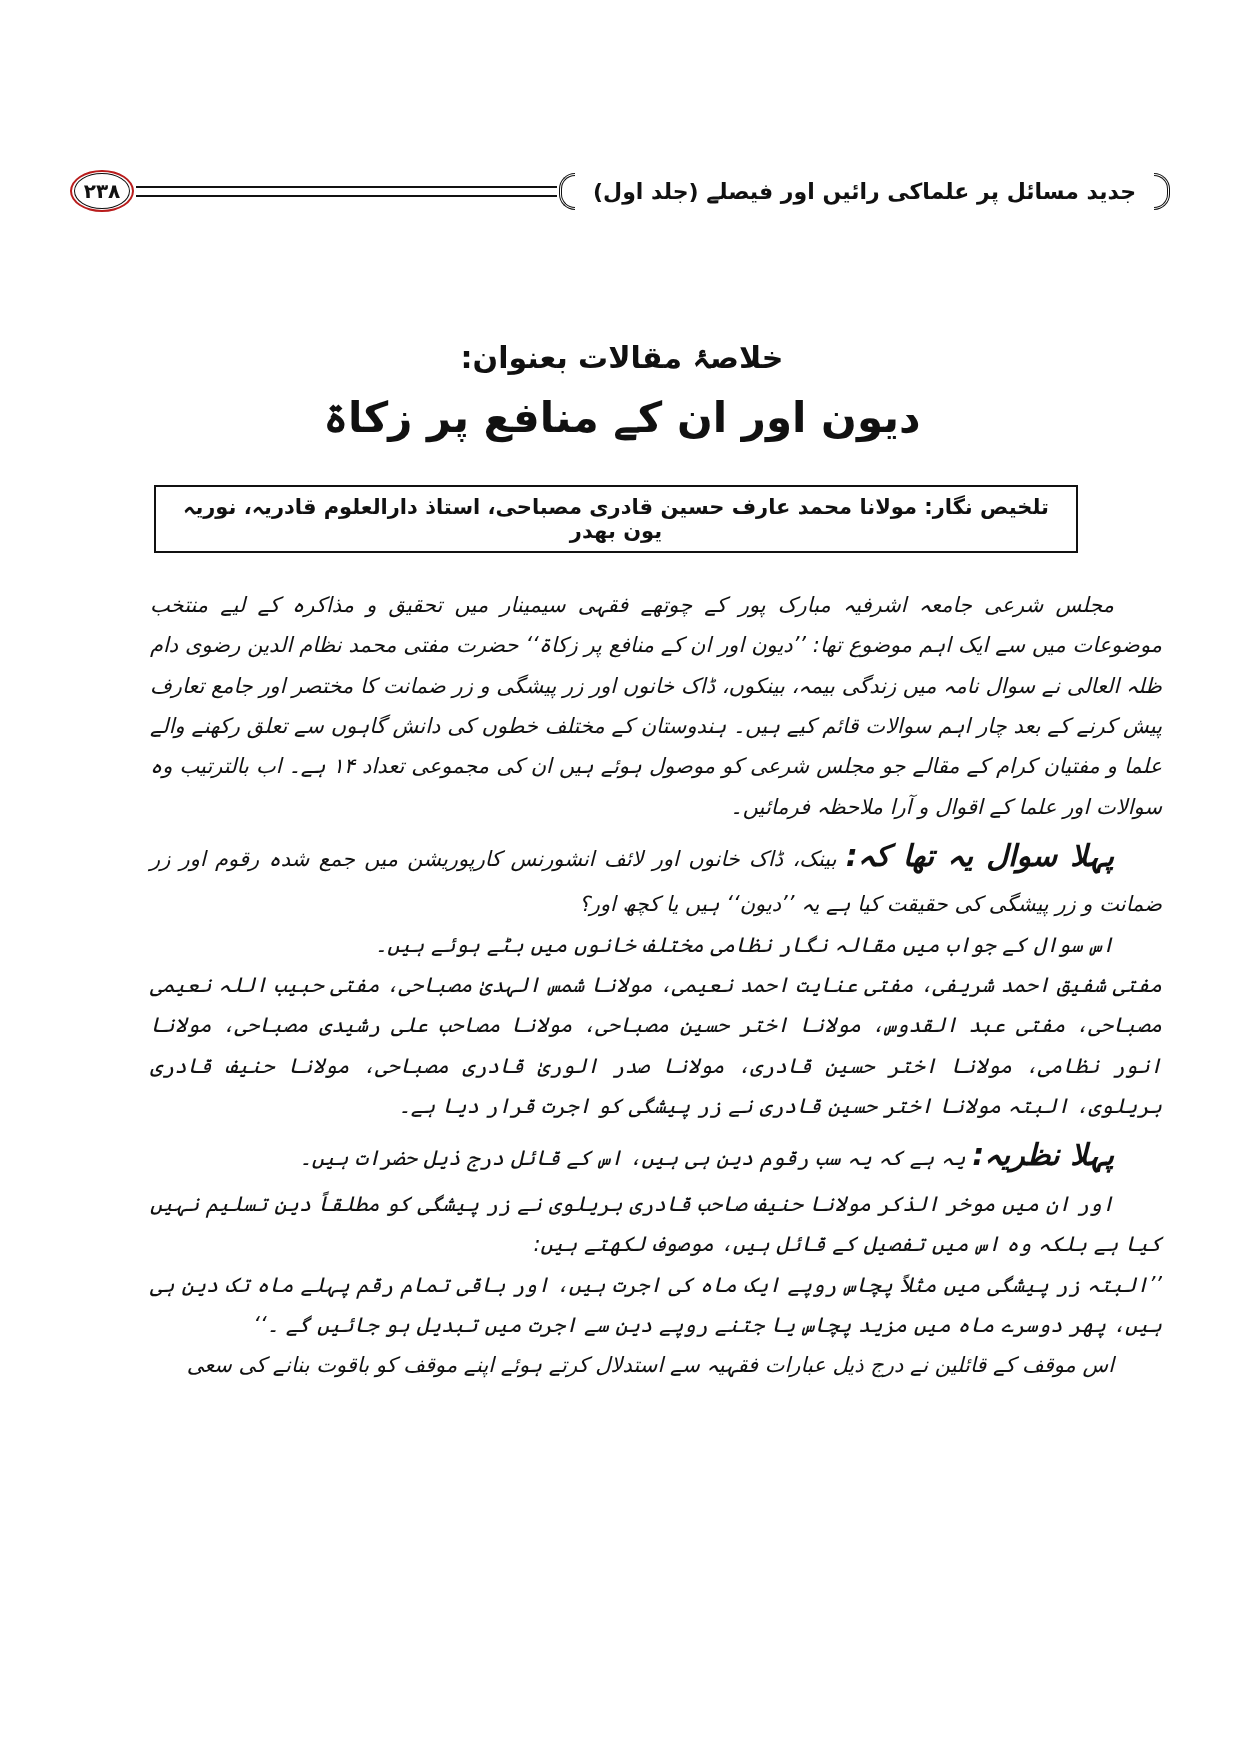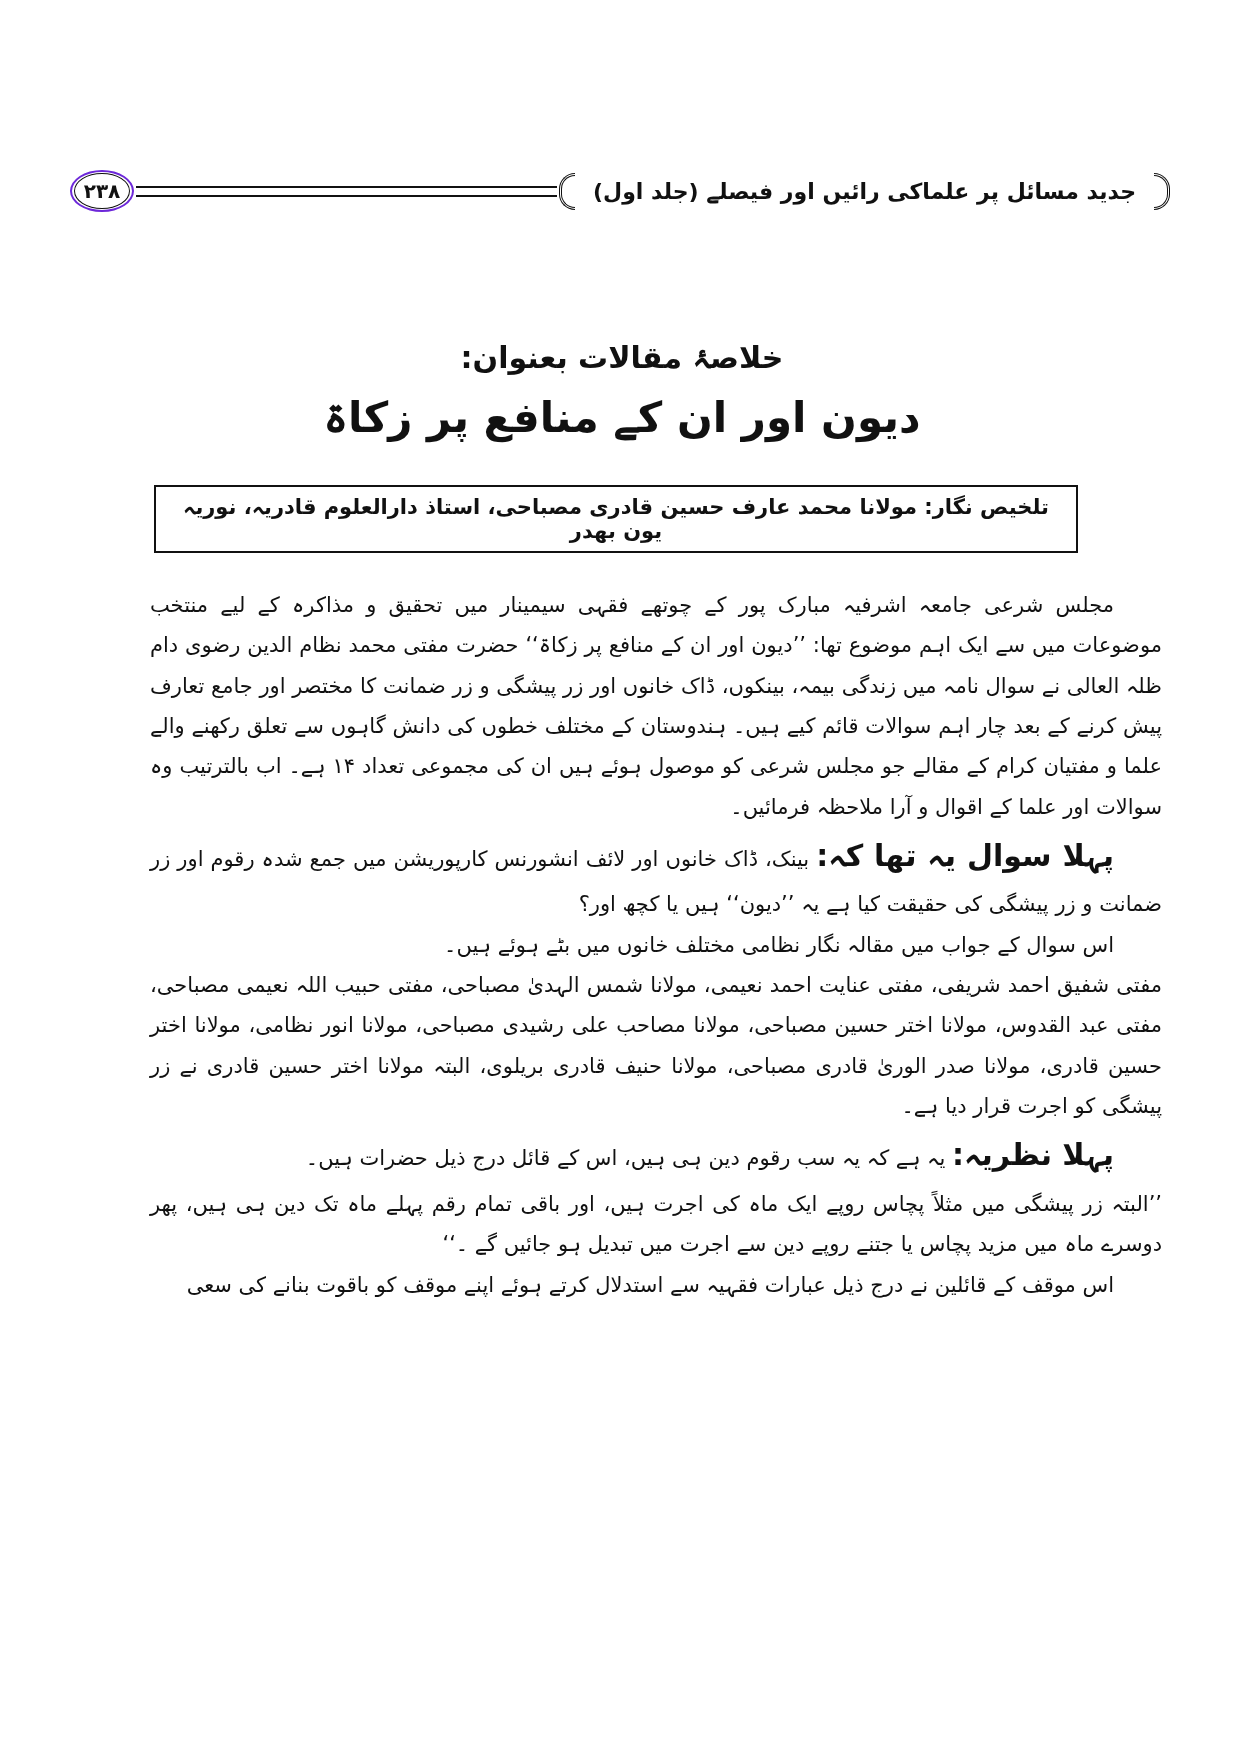--- a/index.html
+++ b/index.html
@@ -27,21 +27,21 @@
     left: 70px;
     right: 70px;
     display: flex;
     align-items: center;
     direction: ltr; 
   }
   .page-badge {
     flex: 0 0 auto;
     width: 64px;
     height: 42px;
-    border: 2px solid #6d28d9;
+    border: 2px solid #b91c1c;
     border-radius: 50%;
     display: flex;
     align-items: center;
     justify-content: center;
     box-sizing: border-box;
     padding: 2px;
   }
   .page-badge-inner {
     width: 100%;
     height: 100%;
@@ -130,20 +130,21 @@
     top: 585px;
     right: 78px;
     left: 150px;
     direction: rtl;
     text-align: justify;
     font-size: 21px;
     line-height: 1.92;
   }
   .para {
     margin: 0;
+    font-style: italic;
   }
   .para.indent {
     text-indent: 48px;
   }
   .lead {
     font-weight: bold;
     font-size: 30px;
   }
   .lead:empty { display: none; }
 </style>
@@ -172,17 +173,18 @@
   <div class="byline-wrap">
     <div class="byline-box">تلخیص نگار: مولانا محمد عارف حسین قادری مصباحی، استاذ دارالعلوم قادریہ، نوریہ یون بھدر</div>
   </div>
 
   <main class="body-text">
     <p class="para indent"><span>مجلس شرعی جامعہ اشرفیہ مبارک پور کے چوتھے فقہی سیمینار میں تحقیق و مذاکرہ کے لیے منتخب موضوعات میں سے ایک اہم موضوع تھا: ’’دیون اور ان کے منافع پر زکاۃ‘‘ حضرت مفتی محمد نظام الدین رضوی دام ظلہ العالی نے سوال نامہ میں زندگی بیمہ، بینکوں، ڈاک خانوں اور زر پیشگی و زر ضمانت کا مختصر اور جامع تعارف پیش کرنے کے بعد چار اہم سوالات قائم کیے ہیں۔ ہندوستان کے مختلف خطوں کی دانش گاہوں سے تعلق رکھنے والے علما و مفتیان کرام کے مقالے جو مجلس شرعی کو موصول ہوئے ہیں ان کی مجموعی تعداد ۱۴ ہے۔ اب بالترتیب وہ سوالات اور علما کے اقوال و آرا ملاحظہ فرمائیں۔</span></p>
     <p class="para indent"><span class="lead">پہلا سوال یہ تھا کہ:</span><span> بینک، ڈاک خانوں اور لائف انشورنس کارپوریشن میں جمع شدہ رقوم اور زر ضمانت و زر پیشگی کی حقیقت کیا ہے یہ ’’دیون‘‘ ہیں یا کچھ اور؟</span></p>
     <p class="para indent"><span>اس سوال کے جواب میں مقالہ نگار نظامی مختلف خانوں میں بٹے ہوئے ہیں۔</span></p>
     <p class="para"><span>مفتی شفیق احمد شریفی، مفتی عنایت احمد نعیمی، مولانا شمس الہدیٰ مصباحی، مفتی حبیب اللہ نعیمی مصباحی، مفتی عبد القدوس، مولانا اختر حسین مصباحی، مولانا مصاحب علی رشیدی مصباحی، مولانا انور نظامی، مولانا اختر حسین قادری، مولانا صدر الوریٰ قادری مصباحی، مولانا حنیف قادری بریلوی، البتہ مولانا اختر حسین قادری نے زر پیشگی کو اجرت قرار دیا ہے۔</span></p>
     <p class="para indent"><span class="lead">پہلا نظریہ:</span><span> یہ ہے کہ یہ سب رقوم دین ہی ہیں، اس کے قائل درج ذیل حضرات ہیں۔</span></p>
+    <p class="para indent"><span>اور ان میں موخر الذکر مولانا حنیف صاحب قادری بریلوی نے زر پیشگی کو مطلقاً دین تسلیم نہیں کیا ہے بلکہ وہ اس میں تفصیل کے قائل ہیں، موصوف لکھتے ہیں:</span></p>
     <p class="para"><span>’’البتہ زر پیشگی میں مثلاً پچاس روپے ایک ماہ کی اجرت ہیں، اور باقی تمام رقم پہلے ماہ تک دین ہی ہیں، پھر دوسرے ماہ میں مزید پچاس یا جتنے روپے دین سے اجرت میں تبدیل ہو جائیں گے ۔‘‘</span></p>
     <p class="para indent"><span>اس موقف کے قائلین نے درج ذیل عبارات فقہیہ سے استدلال کرتے ہوئے اپنے موقف کو باقوت بنانے کی سعی</span></p>
   </main>
 
 </div>
 
 </body></html>

